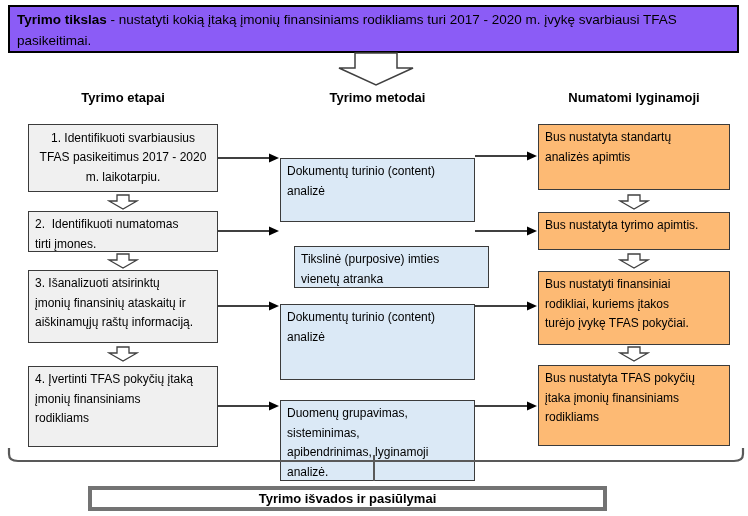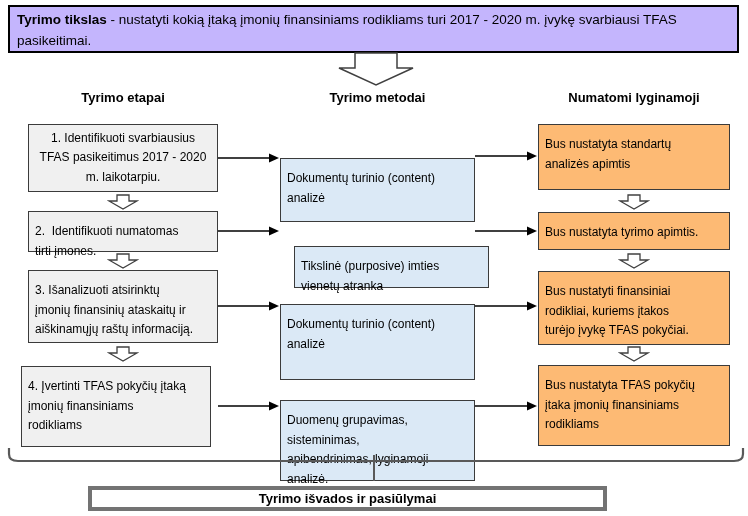--- a/index.html
+++ b/index.html
@@ -1,46 +1,46 @@
 <!DOCTYPE html>
 <html><head>
 <meta charset="utf-8">
 <style>
   html,body{margin:0;padding:0;background:#fff;}
   #canvas{
     position:relative;width:748px;height:516px;background:#ffffff;
     font-family:"Liberation Sans",sans-serif;color:#000;overflow:hidden;
   }
   .frame-box{
-    position:absolute;box-sizing:border-box;border:2px solid #000;background:#c4b5fd;
+    position:absolute;box-sizing:border-box;border:2px solid #000;background:#8b5cf6;
     font-size:13.5px;line-height:21px;padding:2px 7px;white-space:pre-wrap;
   }
   .col-header{
     position:absolute;font-weight:bold;font-size:13px;text-align:center;height:18px;
   }
   .box{
     position:absolute;box-sizing:border-box;border:1.5px solid #3b3b3b;
-    font-size:12px;line-height:19.5px;padding:10px 6px;white-space:pre-wrap;
+    font-size:12px;line-height:19.5px;padding:3px 6px;white-space:pre-wrap;
   }
   .stage{background:#f0f0f0;}
   .method{background:#dbe9f6;margin-top:35px;}
   .result{background:#fdba74;}
   .center{text-align:center;display:flex;align-items:center;justify-content:center;}
   .icon{position:absolute;display:block;}
   
   .s1{left:28px;top:124px;width:190px;height:68px;}
   .m1{left:280px;top:123px;width:195px;height:64px;}
   .r1{left:538px;top:124px;width:192px;height:66px;}
   .s2{left:28px;top:211px;width:190px;height:41px;}
   .m2{left:294px;top:211px;width:195px;height:42px;}
   .r2{left:538px;top:212px;width:192px;height:38px;}
   .s3{left:28px;top:270px;width:190px;height:73px;}
   .m3{left:280px;top:269px;width:195px;height:76px;}
   .r3{left:538px;top:271px;width:192px;height:74px;}
-  .s4{left:21px;top:366px;width:190px;height:81px;}
+  .s4{left:28px;top:366px;width:190px;height:81px;}
   .m4{left:280px;top:365px;width:195px;height:81px;}
   .r4{left:538px;top:365px;width:192px;height:81px;}
   .conclusion{
     position:absolute;left:88px;top:486px;width:519px;height:25px;
     box-sizing:border-box;border:4px solid #737373;font-weight:bold;font-size:13px;
     display:flex;align-items:center;justify-content:center;background:#fff;
   }
 </style>
 </head>
 <body>

